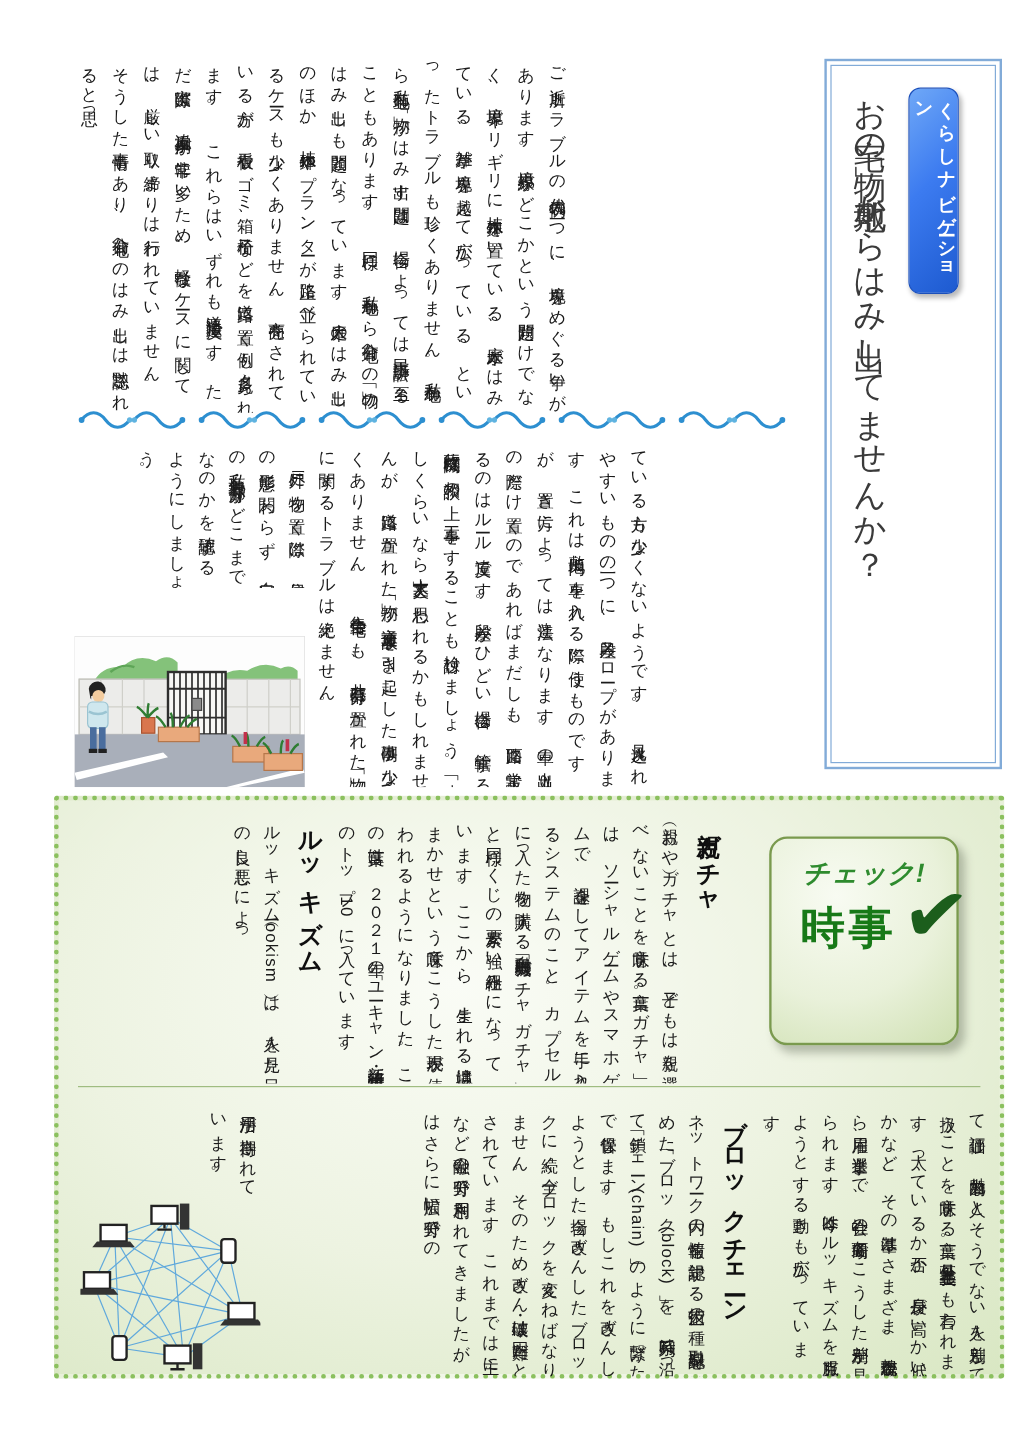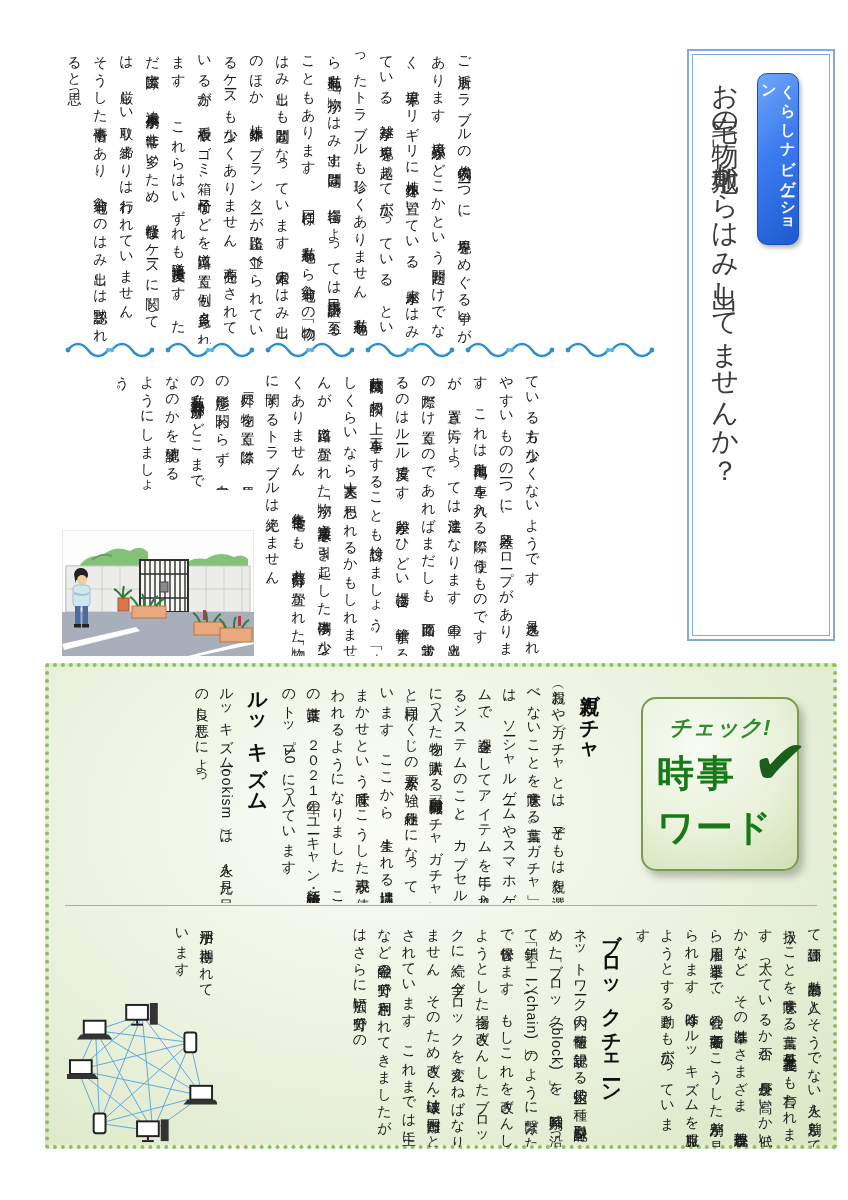--- a/index.html
+++ b/index.html
@@ -36,21 +36,21 @@
   
   .jiji{position:absolute;left:45px;top:663px;width:792px;height:486px;box-sizing:border-box;
         border:4px dotted #8bc05e;border-radius:3px;
         background:radial-gradient(ellipse at 42% 32%,#fafcf6 0%,#edf3e1 50%,#d9e7c3 100%);}
   .jiji-badge{position:absolute;right:34px;top:30px;width:154px;height:170px;
               background:radial-gradient(circle at 35% 28%,#f8fbf2 0%,#e9f1da 55%,#cfe0b2 100%);
               border:2px solid #7a9a4e;border-radius:15px;
               box-shadow:5px 6px 7px rgba(110,120,100,.45);}
   .jb-check{position:absolute;top:14px;left:26px;font-size:22px;font-style:italic;
             color:#2e8b2e;font-weight:bold;letter-spacing:1px;}
-  .jb-w1{position:absolute;top:50px;left:14px;font-size:37px;font-weight:bold;color:#177917;letter-spacing:3px;}
+  .jb-w1{position:absolute;top:50px;left:24px;font-size:37px;font-weight:bold;color:#177917;letter-spacing:3px;}
   .jb-w2{position:absolute;top:104px;left:14px;font-size:37px;font-weight:bold;color:#177917;letter-spacing:1px;}
   .jb-mark{position:absolute;top:30px;right:-10px;font-size:66px;color:#1c5e1c;
            transform:rotate(6deg);line-height:1;}
   .jiji-upper{position:absolute;left:16px;top:12px;width:544px;height:224px;overflow:hidden;
               writing-mode:vertical-rl;text-orientation:mixed;}
   .sec-title{font-size:20px;font-weight:bold;line-height:38px;letter-spacing:2px;color:#0f0f0f;}
   .jbody{font-size:14px;line-height:24.5px;letter-spacing:1px;color:#1a1a1a;}
   .jiji-sep{position:absolute;left:16px;right:16px;top:238px;border-top:1px solid #9fbc80;}
   .jiji-lower{position:absolute;left:16px;top:252px;width:762px;height:228px;
               display:flex;flex-direction:row-reverse;overflow:hidden;}
@@ -145,21 +145,20 @@
         <rect x="20" y="94" width="7" height="3.5" fill="#222"></rect>
       </svg>
     </div>
   </div>
 
   <div class="jiji">
 
     <div class="jiji-badge">
       <div class="jb-check">チェック!</div>
       <div class="jb-w1">時事</div>
-      <div class="jb-w2">ワード</div>
       <div class="jb-mark">✔</div>
     </div>
 
     <div class="jiji-upper">
       <div class="sec-title">親ガチャ</div>
       <div class="jbody">親（おや）ガチャとは、子どもは親を選べないことを意味する言葉。「ガチャ」は、ソーシャルゲームやスマホゲームで、課金をしてアイテムを手に入れるシステムのこと。カプセルに入った物を購入する自動販売機「ガチャガチャ」と同様、くじの要素が強い仕組みになっています。ここから、生まれる境遇は運まかせという意味でこうした表現が使われるようになりました。この言葉は、２０２１年の「ユーキャン新語・流行語大賞」のトップ10に入っています。</div>
       <div class="sec-title">ルッキズム</div>
       <div class="jbody">ルッキズム（lookism）は、人を見た目の良し悪しによっ</div>
     </div>
 

